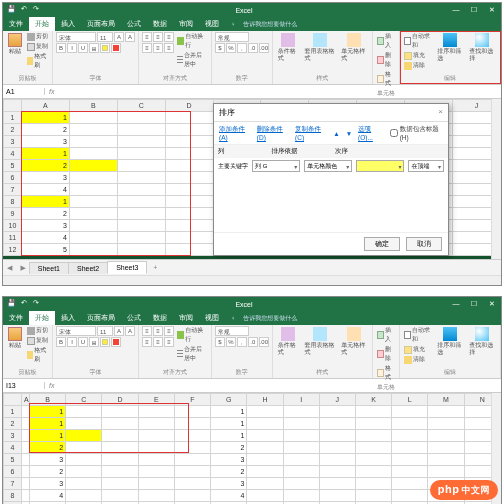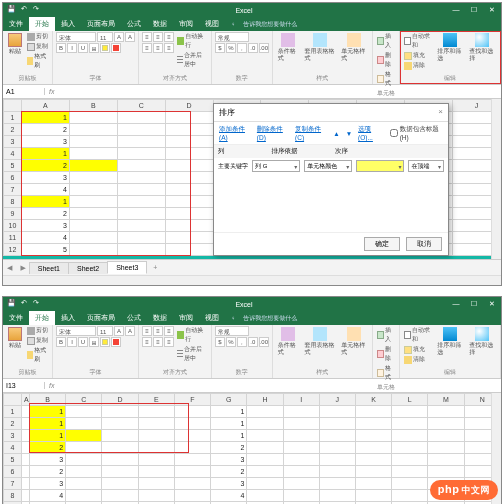--- a/index.html
+++ b/index.html
@@ -45,21 +45,21 @@
 .ic-cellstyle{background:#ffe0b2}
 .fontctrls{display:flex;flex-direction:column;gap:1px}
 .fontrow{display:flex;gap:1px;align-items:center}
 .fontbox{border:1px solid #ccc;background:#fff;padding:0 2px;font-size:6px;height:10px;line-height:10px}
 .btnsq{width:10px;height:10px;border:1px solid #ccc;display:inline-flex;align-items:center;justify-content:center;background:#fff;font-size:6px}
 .highlight-group{outline:1px solid #d33;outline-offset:-1px}
 .fxbar{display:flex;border-bottom:1px solid #ccc;background:#fff;height:14px;align-items:center;font-size:7px}
 .namebox{width:42px;border-right:1px solid #ccc;padding:0 3px}
 .fxlabel{padding:0 4px;color:#888;font-style:italic}
 .fxinput{flex:1;padding:0 3px}
-.sheet{position:relative;background:#14b8a6}
+.sheet{position:relative;background:#14532d}
 table.grid{border-collapse:collapse;table-layout:fixed;width:100%}
 table.grid td,table.grid th{border:1px solid #d4d4d4;height:12px;font-size:7px;text-align:right;padding:0 2px;color:#222;background:#fff}
 table.grid th{background:#f0f0f0;text-align:center;font-weight:normal;color:#444}
 table.grid th.rowh{width:18px}
 .sel-area td{background:#d8d8d8}
 .yellow{background:#ffff00!important}
 .redbox{position:absolute;border:1px solid #d33;pointer-events:none}
 .dialog{position:absolute;background:#fff;border:1px solid #888;box-shadow:2px 2px 6px rgba(0,0,0,.3);font-size:7px;width:236px}
 .dlg-title{display:flex;justify-content:space-between;padding:3px 5px;border-bottom:1px solid #ddd;font-size:8px}
 .dlg-title .x{color:#888}

